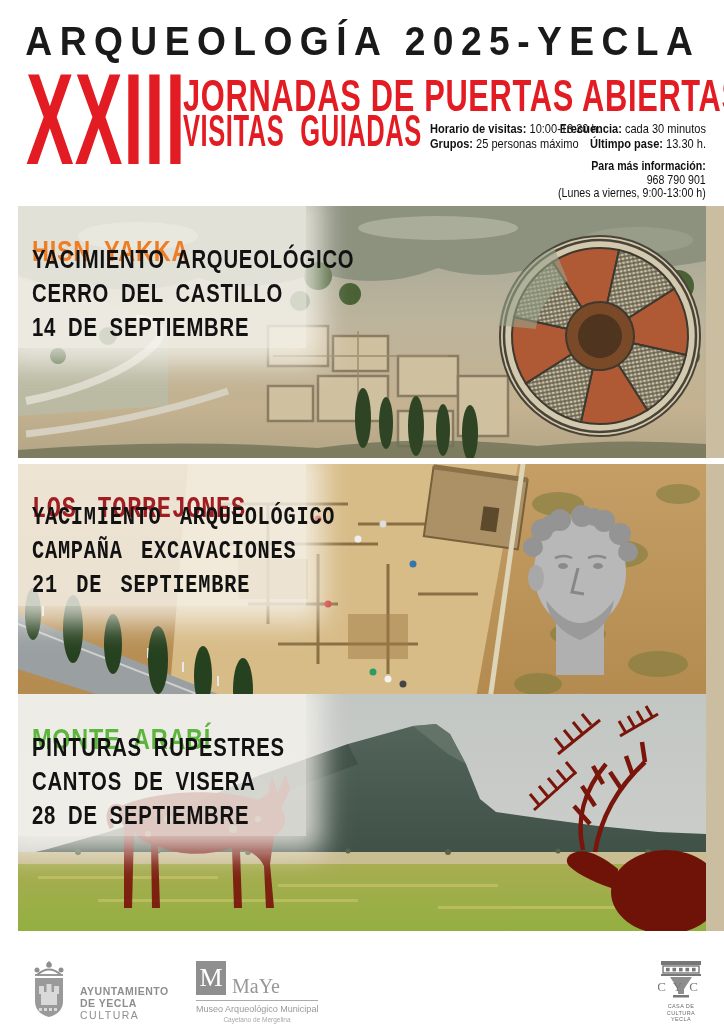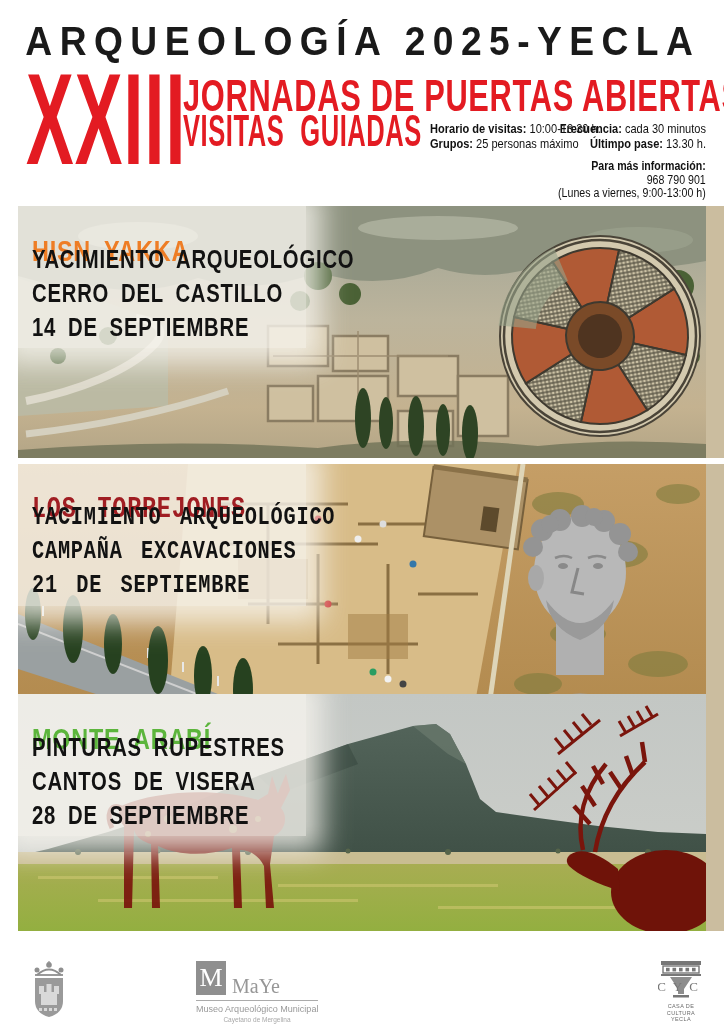--- a/index.html
+++ b/index.html
@@ -353,20 +353,25 @@
     <rect x="11" y="25" width="5" height="8" fill="#d9d9d9"></rect>
       <rect x="18.5" y="23" width="5" height="10" fill="#d9d9d9"></rect>
       <rect x="26" y="25" width="5" height="8" fill="#d9d9d9"></rect>
     <g fill="#d9d9d9">
         <rect x="11" y="47" width="3" height="3"></rect>
         <rect x="16" y="47" width="3" height="3"></rect>
         <rect x="21" y="47" width="3" height="3"></rect>
         <rect x="26" y="47" width="3" height="3"></rect>
       </g>
   </svg>
+  <div class="abs ayto-text footer-group">
+    <div>AYUNTAMIENTO</div>
+    <div>DE YECLA</div>
+    <div class="thin">CULTURA</div>
+  </div>
 
   <div class="abs maye footer-group">
     <div class="maye-row">
       <div class="maye-box">M</div>
       <div class="maye-name">MaYe</div>
     </div>
     <div class="maye-rule"></div>
     <div class="maye-sub">Museo Arqueológico Municipal</div>
     <div class="maye-tag">Cayetano de Mergelina</div>
   </div>

